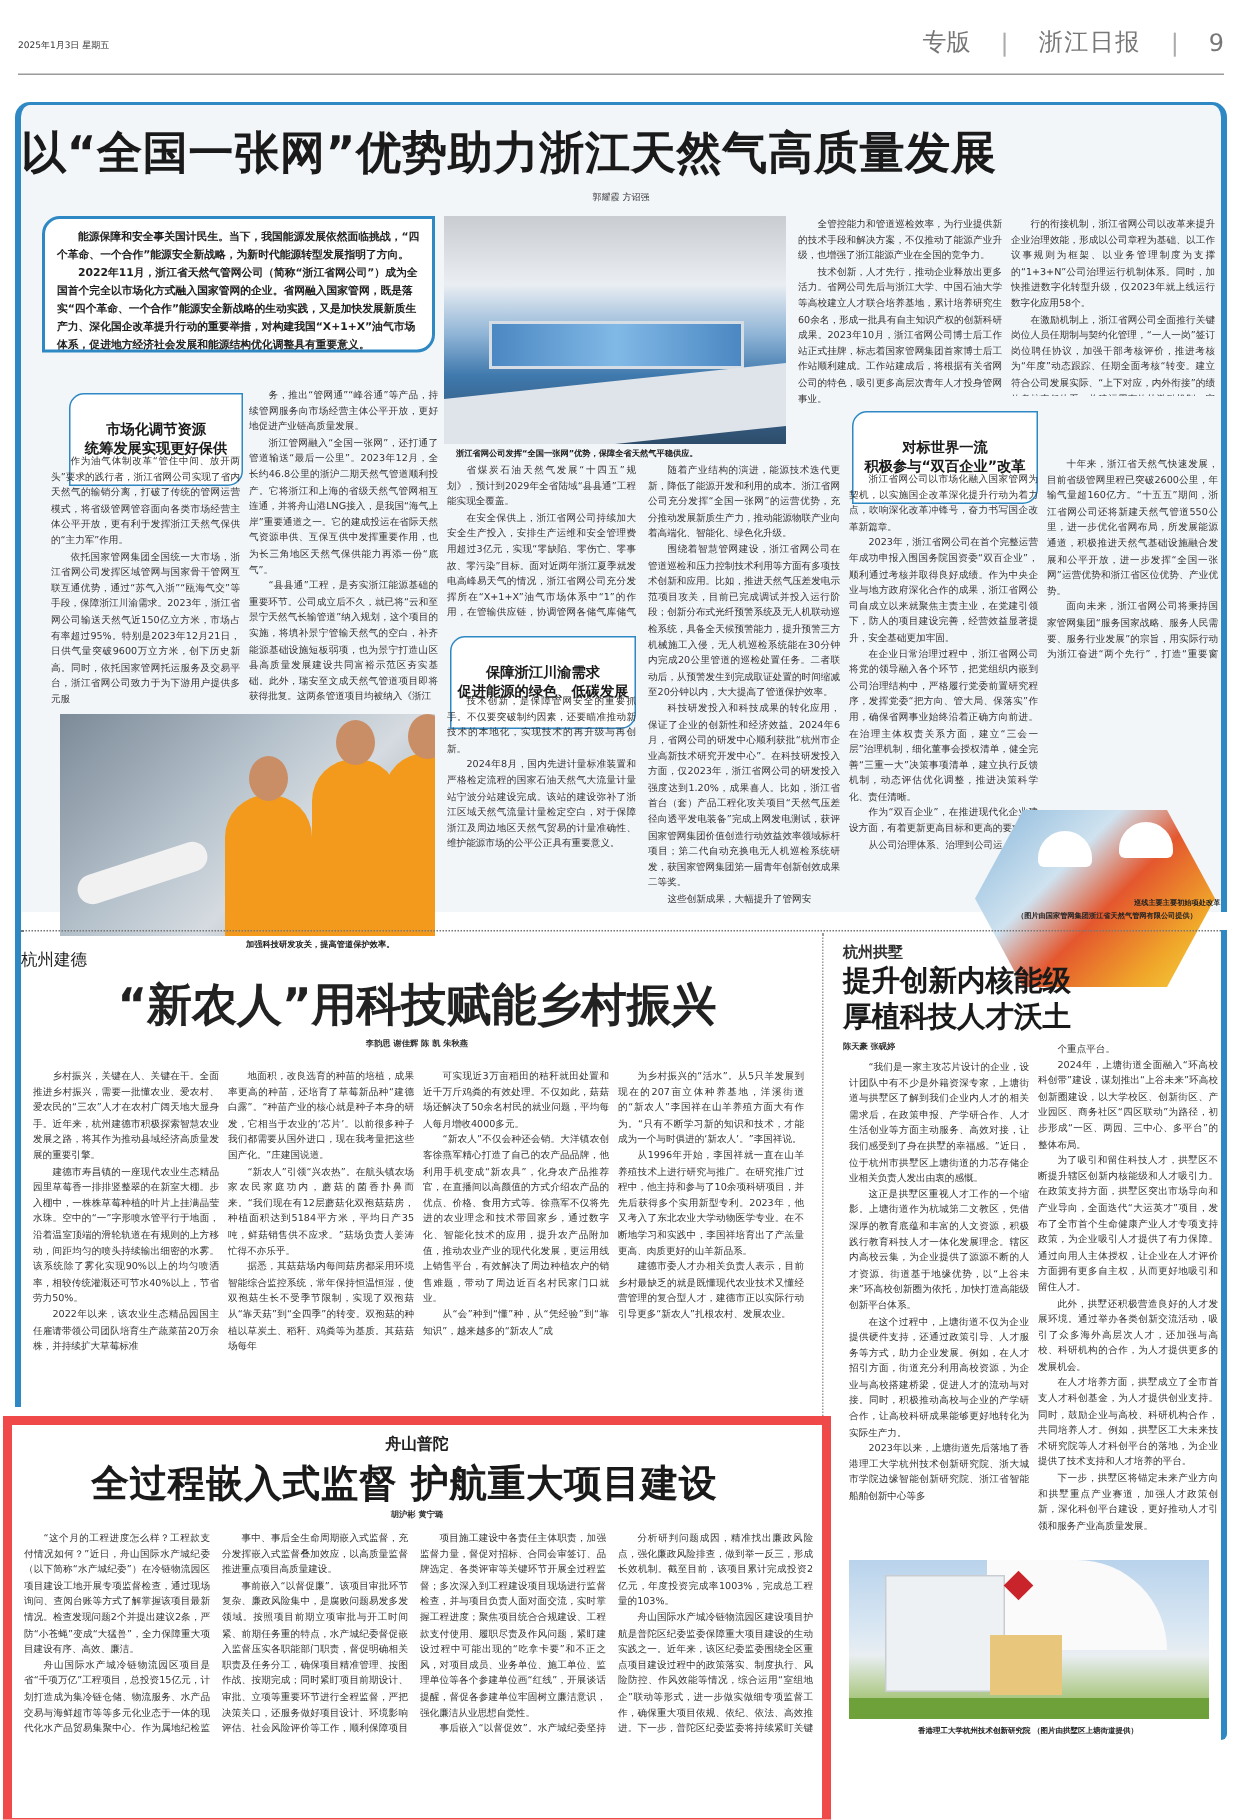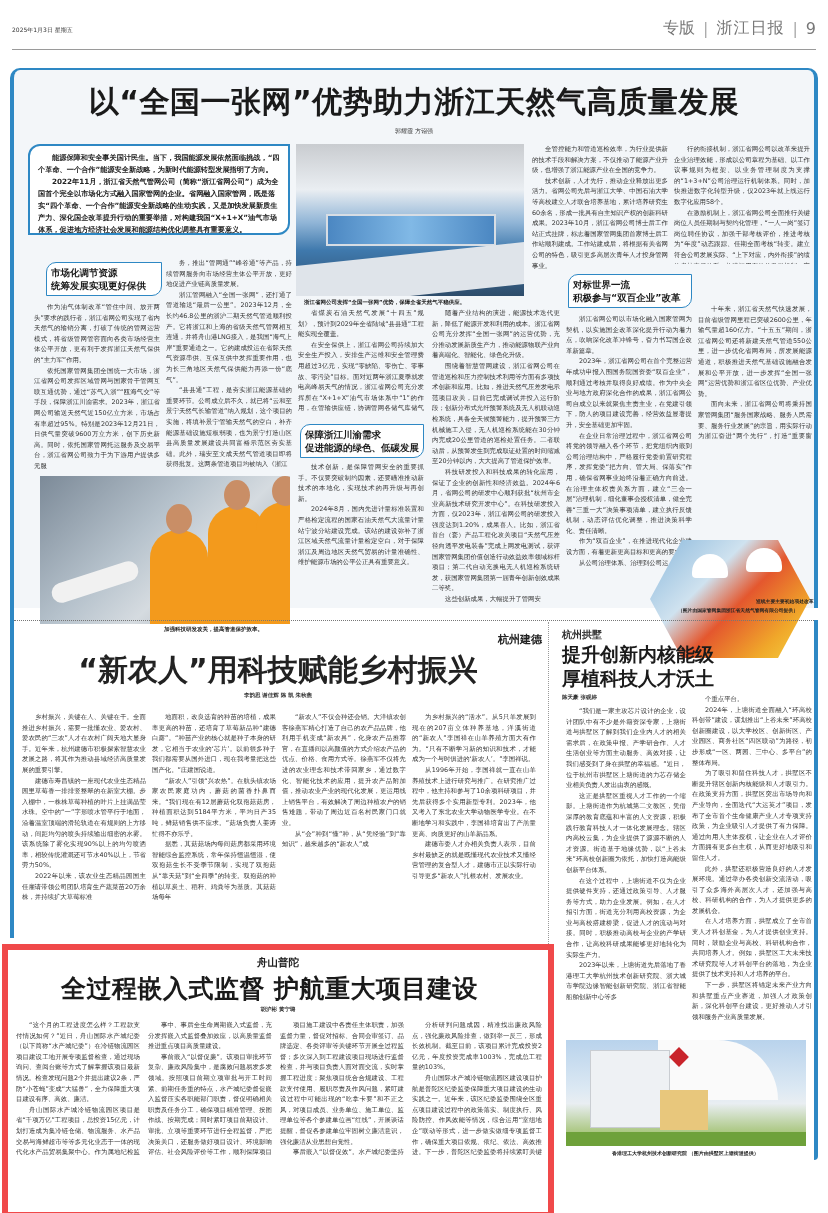--- a/index.html
+++ b/index.html
@@ -1,55 +1,55 @@
 <!DOCTYPE html>
 <html><head>
 <meta charset="utf-8">
 <style>
   * { box-sizing: border-box; margin: 0; padding: 0; }
   html, body { width: 828px; height: 1213px; overflow: hidden; background: #ffffff; }
   body { font-family: "DejaVu Sans", sans-serif; color: #222; position: relative; }
 
   .masthead { position: absolute; left: 12px; right: 12px; top: 18px; height: 32px; border-bottom: 1px solid #9a9a9a; }
   .masthead .date { position: absolute; left: 0; top: 8px; font-size: 6px; color: #333; }
-  .masthead .right { position: absolute; right: 0; top: 0; font-size: 16px; color: #777; display: flex; gap: 8px; align-items: center; }
+  .masthead .right { position: absolute; right: 0; top: 0; font-size: 16px; color: #777; display: flex; gap: 20px; align-items: center; }
   .masthead .right .sep { color: #aaa; }
   .masthead .right .paper { font-family: "DejaVu Serif", serif; letter-spacing: 1px; }
 
   
   .feature { position: absolute; left: 10px; top: 68px; width: 808px; height: 540px; background: #f3f6f9; border-left: 4px solid #2e88c4; border-right: 4px solid #2e88c4; border-top: 2px solid #2e88c4; border-radius: 10px 10px 0 0; }
-  .feature .headline { position: absolute; left: 0; right: 0; top: 12px; text-align: center; font-size: 30px; font-weight: bold; color: #1a1a1a; letter-spacing: 0.5px; }
+  .feature .headline { position: absolute; left: 0; right: 0; top: 12px; text-align: left; font-size: 30px; font-weight: bold; color: #1a1a1a; letter-spacing: 0.5px; }
   .feature .byline { position: absolute; left: 0; right: 0; top: 57px; text-align: center; font-size: 6px; color: #333; }
 
   .lead-box { position: absolute; left: 14px; top: 74px; width: 262px; height: 91px; border: 2px solid #2e88c4; border-radius: 12px 0 12px 0; background: #fff; padding: 6px 8px; }
   .lead-box p { font-size: 7.2px; line-height: 12px; color: #222; text-indent: 14px; font-weight: bold; }
 
   .photo { position: absolute; overflow: hidden; }
   .photo-control { left: 282px; top: 74px; width: 228px; height: 152px; background: linear-gradient(180deg,#c9ccd0 0%,#eaeef2 30%,#8fb4d6 52%,#3f79ad 70%,#2e4c6a 100%); }
   .photo-control .screens { position: absolute; left: 30px; top: 70px; width: 170px; height: 32px; background: linear-gradient(90deg,#4b87c2,#81b9e6,#4b87c2); border: 2px solid #d7dde4; }
   .photo-control .desk { position: absolute; left: 0; top: 110px; width: 228px; height: 42px; background: #dfe4ea; transform: skewY(-6deg); }
   .caption { position: absolute; font-size: 5.5px; color: #222; font-weight: bold; }
 
   .col { position: absolute; font-size: 6.4px; line-height: 10.6px; color: #333; text-align: justify; overflow: hidden; }
   .col p { text-indent: 13px; }
 
-  .subhead { position: absolute; border: 1.5px solid #2e88c4; border-radius: 10px 0 10px 0; background: #fff; text-align: left; color: #1a1a1a; font-weight: bold; font-size: 9.5px; line-height: 13px; padding: 3px 4px; }
+  .subhead { position: absolute; border: 1.5px solid #2e88c4; border-radius: 10px 0 10px 0; background: #fff; text-align: center; color: #1a1a1a; font-weight: bold; font-size: 9.5px; line-height: 13px; padding: 17px 4px; }
 
   .photo-workers { left: 14px; top: 406px; width: 262px; height: 148px; background: linear-gradient(135deg,#7c8a98 0%,#b6c2cc 40%,#d5dbe0 60%,#8895a0 100%); }
   .worker { position: absolute; bottom: -10px; width: 58px; height: 120px; background: #f39a1c; border-radius: 28px 28px 0 0; }
   .worker .head { position: absolute; left: 16px; top: -26px; width: 26px; height: 30px; background: #c98e66; border-radius: 50%; }
   .robot { position: absolute; left: 10px; top: 96px; width: 90px; height: 20px; background: #f1f1f1; border-radius: 10px; transform: rotate(-18deg); }
 
   .photo-hex { left: 646px; top: 470px; width: 160px; height: 118px; clip-path: polygon(20% 0,80% 0,100% 50%,80% 100%,20% 100%,0 50%); background: linear-gradient(135deg,#8ab8dc 0%,#cfe2ef 35%,#e4572e 55%,#f0a72a 80%,#f5d542 100%); }
   .photo-hex .helmet { position: absolute; top: 14px; width: 36px; height: 24px; background: #fff; border-radius: 18px 18px 4px 4px; }
 
   
   .divider-dots { position: absolute; left: 14px; top: 620px; width: 800px; border-top: 1px dotted #777; }
   .mid-left { position: absolute; left: 14px; top: 628px; width: 528px; height: 330px; }
-  .mid-left .kicker { position: absolute; left: 0; right: 0; top: 4px; text-align: right; font-size: 11px; font-weight: bold; color: #222; }
+  .mid-left .kicker { position: absolute; left: 0; right: 0; top: 4px; text-align: left; font-size: 11px; font-weight: normal; color: #222; }
   .mid-left .headline { position: absolute; left: 0; right: 0; top: 22px; text-align: center; font-size: 30px; font-weight: bold; color: #222; }
   .mid-left .byline { position: absolute; left: 0; right: 0; top: 64px; text-align: center; font-size: 5.5px; color: #333; font-weight: bold; }
   .vline { position: absolute; left: 548px; top: 622px; height: 330px; border-left: 1px dotted #999; }
 
   .mid-right { position: absolute; left: 562px; top: 628px; width: 252px; height: 330px; }
   .mid-right .kicker { position: absolute; left: 0; top: 0; font-size: 10px; font-weight: bold; color: #333; }
   .mid-right .headline { position: absolute; left: 0; top: 14px; font-size: 19px; font-weight: bold; color: #1a1a1a; line-height: 24px; }
   .mid-right .byline { position: absolute; left: 0; top: 66px; font-size: 5.5px; color: #333; font-weight: bold; }
 
   .right-rule { position: absolute; left: 814px; top: 620px; width: 4px; height: 540px; background: #2e88c4; border-radius: 0 0 6px 0; }
@@ -189,20 +189,21 @@
     <p>乡村振兴，关键在人、关键在干。全面推进乡村振兴，需要一批懂农业、爱农村、爱农民的“三农”人才在农村广阔天地大显身手。近年来，杭州建德市积极探索智慧农业发展之路，将其作为推动县域经济高质量发展的重要引擎。</p>
     <p>建德市寿昌镇的一座现代农业生态精品园里草莓香一排排竖整翠的在新室大棚。步入棚中，一株株草莓种植的叶片上挂满晶莹水珠。空中的“一”字形喷水管平行于地面，沿着温室顶端的滑轮轨道在有规则的上方移动，间距均匀的喷头持续输出细密的水雾。该系统除了雾化实现90%以上的均匀喷洒率，相较传统灌溉还可节水40%以上，节省劳力50%。</p>
     <p>2022年以来，该农业生态精品园国主任雇请带领公司团队培育生产蔬菜苗20万余株，并持续扩大草莓标准</p>
   </div>
   <div class="col" style="left:138px; top:84px; width:124px; height:230px;">
     <p>地面积，改良选育的种苗的培植，成果率更高的种苗，还培育了草莓新品种“建德白露”。“种苗产业的核心就是种子本身的研发，它相当于农业的‘芯片’。以前很多种子我们都需要从国外进口，现在我考量把这些国产化。”庄建国说道。</p>
     <p>“新农人”引领“兴农热”。在航头镇农场家农民家庭功内，蘑菇的菌香扑鼻而来。“我们现在有12层蘑菇化双孢菇菇房，种植面积达到5184平方米，平均日产35吨，鲜菇销售供不应求。”菇场负责人姜涛忙得不亦乐乎。</p>
     <p>据悉，其菇菇场内每间菇房都采用环境智能综合监控系统，常年保持恒温恒湿，使双孢菇生长不受季节限制，实现了双孢菇从“靠天菇”到“全四季”的转变。双孢菇的种植以草炭土、稻秆、鸡粪等为基质。其菇菇场每年</p>
   </div>
   <div class="col" style="left:268px; top:84px; width:124px; height:230px;">
+    <p>可实现近3万亩稻田的秸秆就田处置和近千万斤鸡粪的有效处理。不仅如此，菇菇场还解决了50余名村民的就业问题，平均每人每月增收4000多元。</p>
     <p>“新农人”不仅会种还会销。大洋镇农创客徐燕军精心打造了自己的农产品品牌，他利用手机变成“新农具”，化身农产品推荐官，在直播间以高颜值的方式介绍农产品的优点、价格、食用方式等。徐燕军不仅将先进的农业理念和技术带回家乡，通过数字化、智能化技术的应用，提升农产品附加值，推动农业产业的现代化发展，更运用线上销售平台，有效解决了周边种植农户的销售难题，带动了周边近百名村民家门口就业。</p>
     <p>从“会”种到“懂”种，从“凭经验”到“靠知识”，越来越多的“新农人”成</p>
   </div>
   <div class="col" style="left:398px; top:84px; width:124px; height:230px;">
     <p>为乡村振兴的“活水”。从5只羊发展到现在的207亩立体种养基地，洋溪街道的“新农人”李国祥在山羊养殖方面大有作为。“只有不断学习新的知识和技术，才能成为一个与时俱进的‘新农人’。”李国祥说。</p>
     <p>从1996年开始，李国祥就一直在山羊养殖技术上进行研究与推广。在研究推广过程中，他主持和参与了10余项科研项目，并先后获得多个实用新型专利。2023年，他又考入了东北农业大学动物医学专业。在不断地学习和实践中，李国祥培育出了产羔量更高、肉质更好的山羊新品系。</p>
     <p>建德市委人才办相关负责人表示，目前乡村最缺乏的就是既懂现代农业技术又懂经营管理的复合型人才，建德市正以实际行动引导更多“新农人”扎根农村、发展农业。</p>
   </div>
 </div>
 

